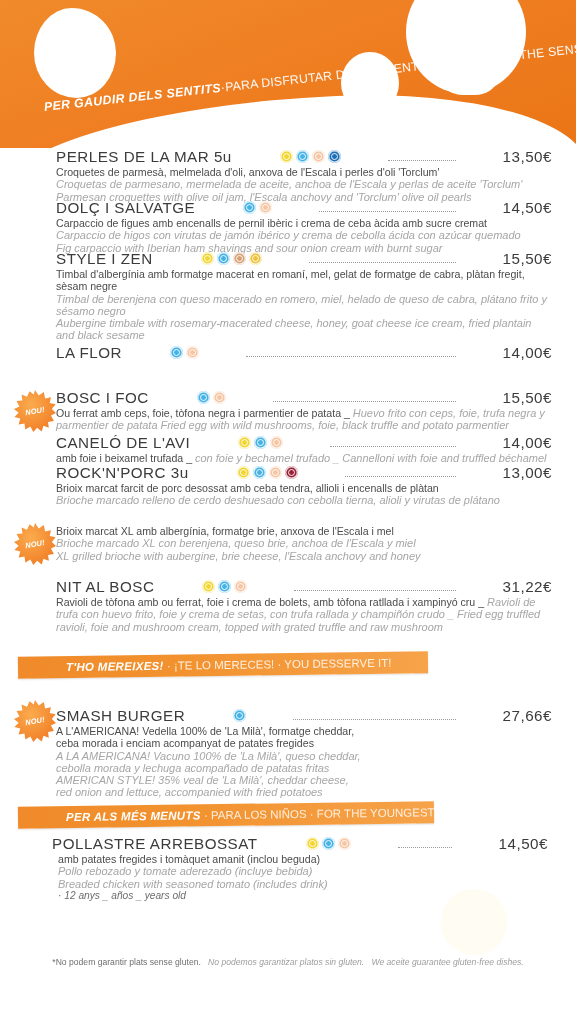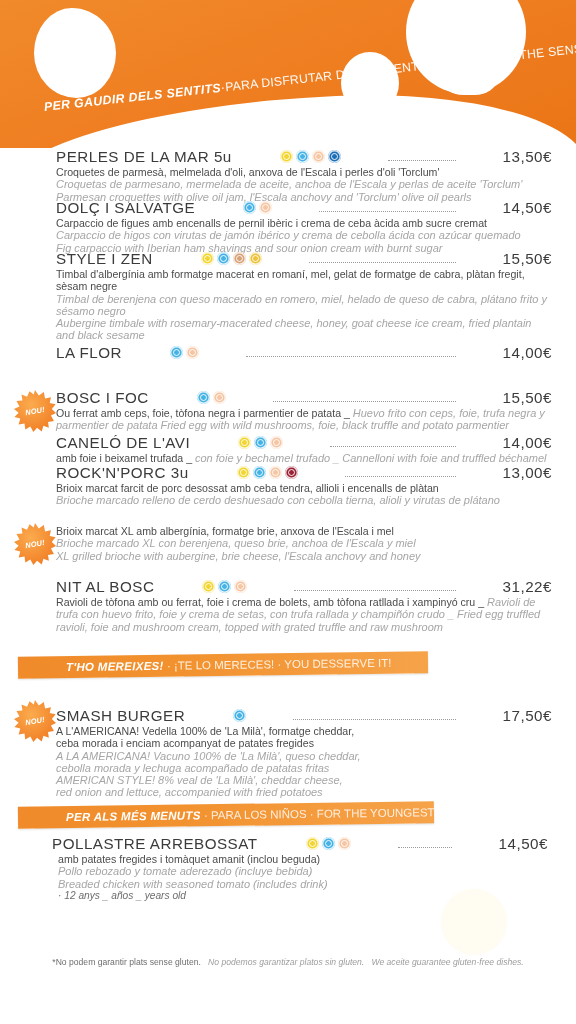--- a/index.html
+++ b/index.html
@@ -305,25 +305,25 @@
     <div class="star"></div>
     <div class="txt">NOU!</div>
   </div>
   <div class="dish" style="top:687px; width:496px;margin-top:20px;">
     <div class="dish-head">
       <span class="dish-name">SMASH BURGER</span>
       <span class="icons">
         <i class="ic ic-milk"></i>
       </span>
       <span class="dots"></span>
-      <span class="price">17,50€</span>
+      <span class="price">27,66€</span>
     </div>
     <div class="d-ca" style="max-width:305px">A L'AMERICANA!  Vedella 100% de 'La Milà', formatge cheddar, ceba morada i enciam acompanyat de patates fregides</div>
     <div class="d-es" style="max-width:305px">A LA AMERICANA! Vacuno 100% de 'La Milà', queso cheddar, cebolla morada y lechuga acompañado de patatas fritas</div>
-    <div class="d-en" style="max-width:305px">AMERICAN STYLE! 8% veal de 'La Milà', cheddar cheese, red onion and lettuce, accompanied with fried potatoes</div>
+    <div class="d-en" style="max-width:305px">AMERICAN STYLE! 35% veal de 'La Milà', cheddar cheese, red onion and lettuce, accompanied with fried potatoes</div>
   </div>
 
   <div class="sec-bar" style="left:18px; top:804px; width:416px;">
     <div class="lbl">
       <b>PER ALS MÉS MENUTS</b><span class="soft"> · </span><span class="soft">PARA LOS NIÑOS</span><span class="soft"> · </span><span class="soft">FOR THE YOUNGEST</span>
     </div>
   </div>
 
   <div class="ghost ghost-sun"></div>
 

